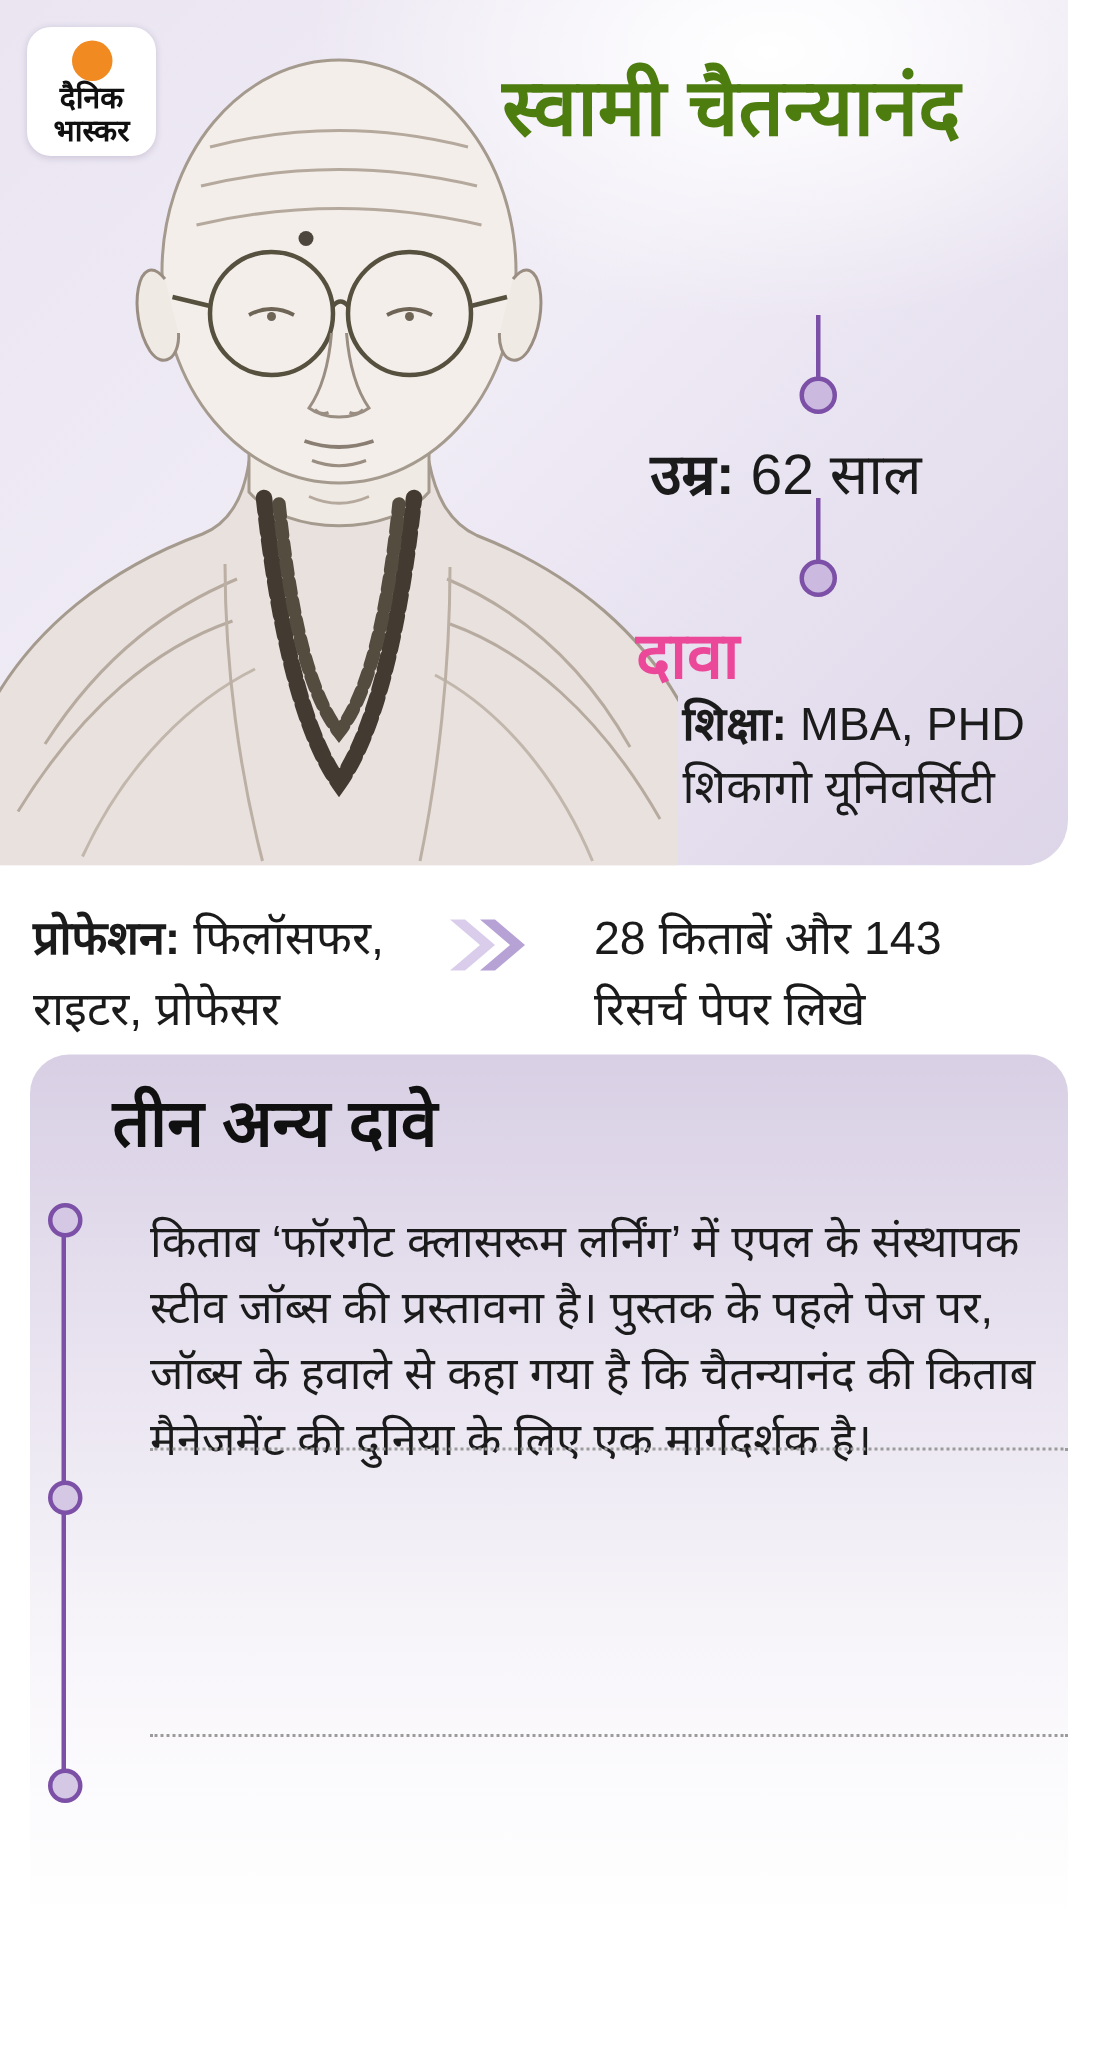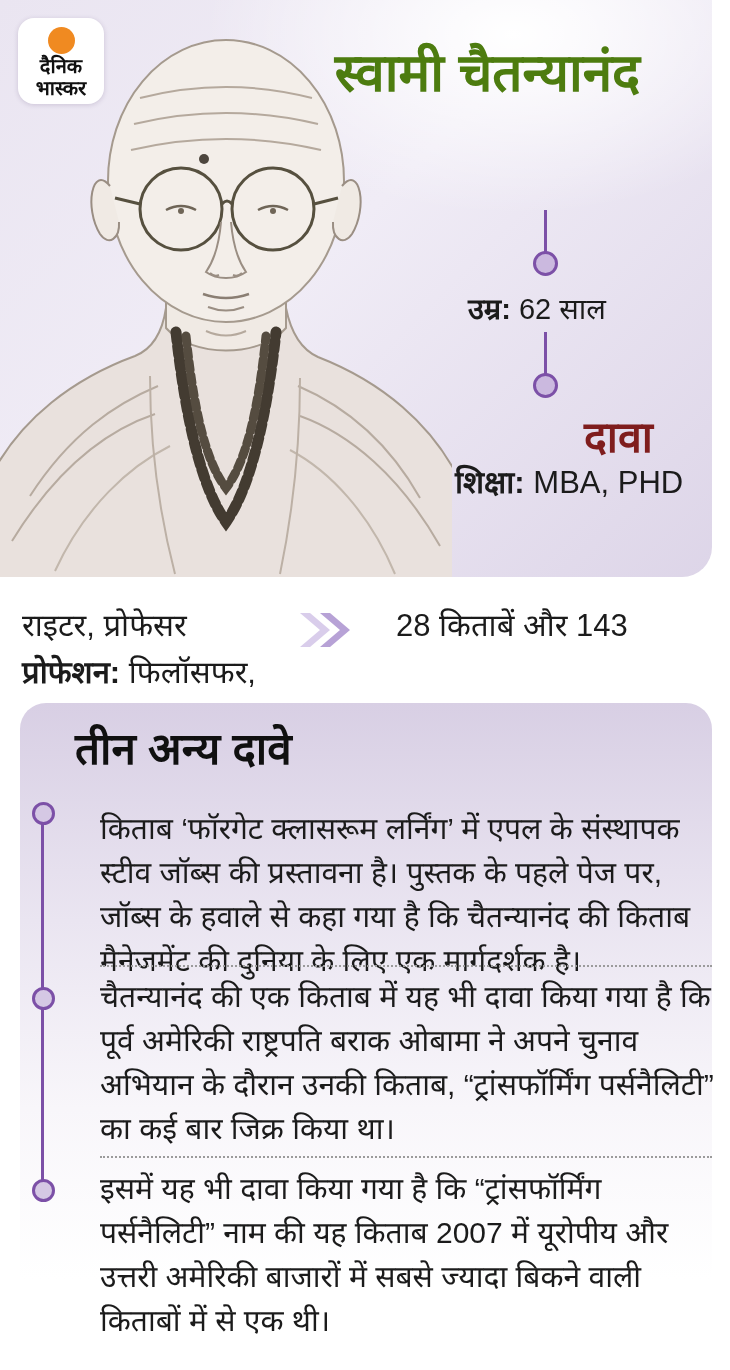--- a/index.html
+++ b/index.html
@@ -30,24 +30,24 @@
   }
   .vline { position:absolute; width:3px; background:#7c50a7; }
   .vline-1 { left:544px; top:210px; height:42px; }
   .vline-2 { left:544px; top:332px; height:42px; }
   .tnode {
     position:absolute; width:19px; height:19px; border-radius:50%;
     background:#cbb9df; border:3px solid #7c50a7;
   }
   .tnode-1 { left:533px; top:251px; }
   .tnode-2 { left:533px; top:373px; }
-  .age-text { position:absolute; left:412px; top:288px; width:250px; text-align:center; font-size:29px; }
+  .age-text { position:absolute; left:399px; top:288px; width:250px; text-align:center; font-size:38px; }
   .claim-badge {
-    position:absolute; left:453px; top:406px; width:200px; text-align:right;
-    font-size:43px; font-weight:bold; color:#7f1d1d;
+    position:absolute; left:424px; top:406px; width:200px; text-align:left;
+    font-size:43px; font-weight:bold; color:#ec4899;
   }
   .education { position:absolute; left:455px; top:462px; font-size:31px; line-height:42px; }
   .b { font-weight:bold; }
   
   .profession { position:absolute; left:22px; top:602px; font-size:31px; line-height:47px; }
   .chevrons { position:absolute; left:298px; top:608px; width:52px; height:44px; }
   .books { position:absolute; left:396px; top:602px; font-size:31px; line-height:47px; }
   
   .claims-panel {
     position:absolute; left:20px; top:703px; width:692px; height:779px;
@@ -136,46 +136,46 @@
 
   <div class="vline vline-1"></div>
   <div class="tnode tnode-1"></div>
   <div class="age-text"><span class="b">उम्र:</span> <span>62 साल</span></div>
   <div class="vline vline-2"></div>
   <div class="tnode tnode-2"></div>
   <div class="claim-badge">दावा</div>
 
   <div class="education">
     <div><span class="b">शिक्षा:</span> <span>MBA, PHD</span></div>
+    <div>शिकागो यूनिवर्सिटी</div>
   </div>
 
   <div class="profession">
+    <div><span class="b">प्रोफेशन:</span> <span>फिलॉसफर,</span></div>
     <div>राइटर, प्रोफेसर</div>
-    <div><span class="b">प्रोफेशन:</span> <span>फिलॉसफर,</span></div>
   </div>
 
   <div class="chevrons">
     <svg width="52" height="44" viewBox="0 0 52 44">
       <polygon points="2,5 22,22 2,39 12,39 32,22 12,5" fill="#d9cdeb"></polygon>
       <polygon points="22,5 42,22 22,39 32,39 52,22 32,5" fill="#b7a2d6"></polygon>
     </svg>
   </div>
 
   <div class="books">
     <div>28 किताबें और 143</div>
+    <div>रिसर्च पेपर लिखे</div>
   </div>
 
   <div class="claims-panel">
     <div class="claims-heading">तीन अन्य दावे</div>
 
     <div class="claims-line"></div>
     <div class="cnode cnode-1"></div>
     <div class="cnode cnode-2"></div>
     <div class="cnode cnode-3"></div>
 
     <div class="claim-item claim-1">किताब ‘फॉरगेट क्लासरूम लर्निंग’ में एपल के संस्थापक स्टीव जॉब्स की प्रस्तावना है। पुस्तक के पहले पेज पर, जॉब्स के हवाले से कहा गया है कि चैतन्यानंद की किताब मैनेजमेंट की दुनिया के लिए एक मार्गदर्शक है।</div>
     <div class="claim-divider divider-1"></div>
-    <div class="claim-item claim-2">चैतन्यानंद की एक किताब में यह भी दावा किया गया है कि पूर्व अमेरिकी राष्ट्रपति बराक ओबामा ने अपने चुनाव अभियान के दौरान उनकी किताब, “ट्रांसफॉर्मिंग पर्सनैलिटी” का कई बार जिक्र किया था।</div>
     <div class="claim-divider divider-2"></div>
-    <div class="claim-item claim-3">इसमें यह भी दावा किया गया है कि “ट्रांसफॉर्मिंग पर्सनैलिटी” नाम की यह किताब 2007 में यूरोपीय और उत्तरी अमेरिकी बाजारों में सबसे ज्यादा बिकने वाली किताबों में से एक थी।</div>
   </div>
 
 </div>
 
 </body></html>

